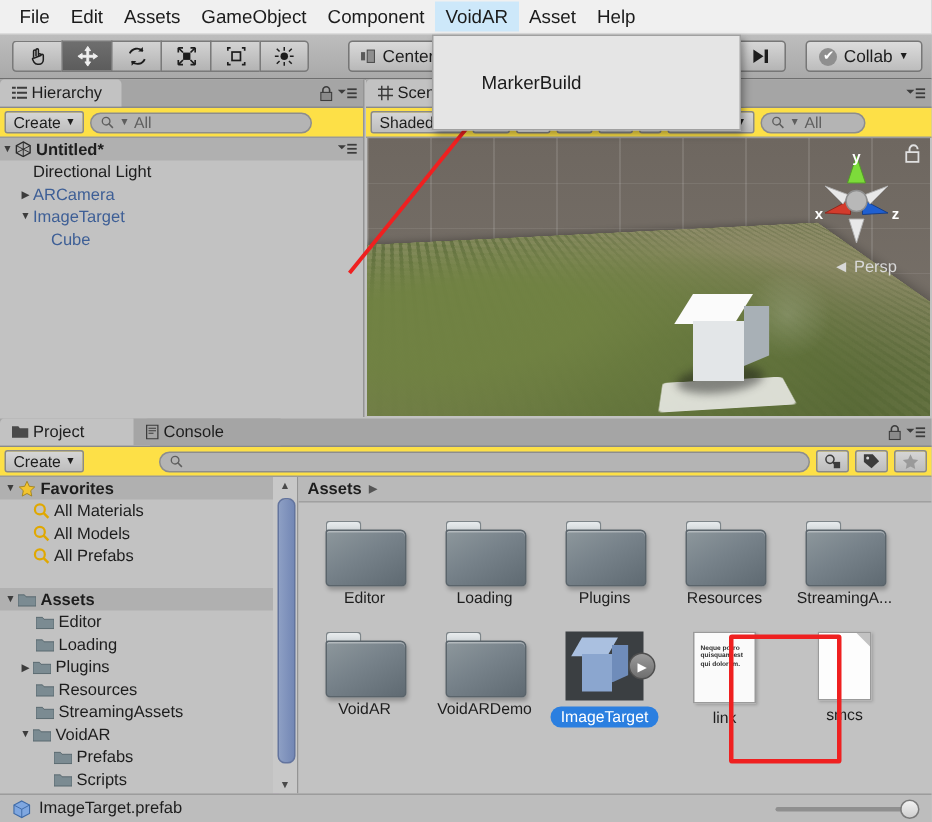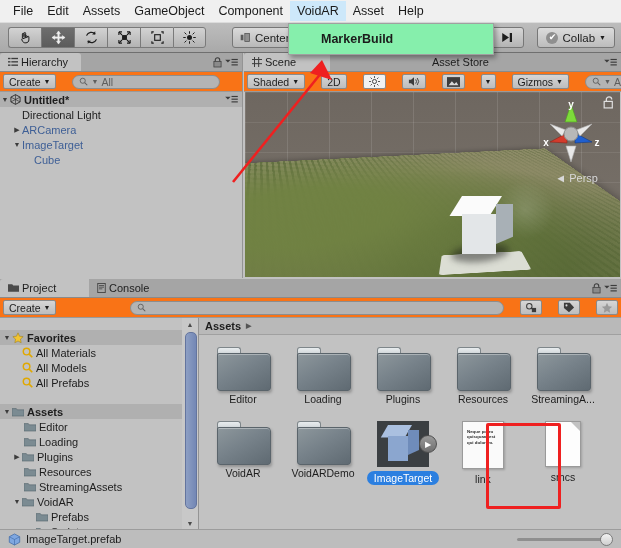--- a/index.html
+++ b/index.html
@@ -20,23 +20,23 @@
   }
   .menuitem{
     font-size:12.5px;color:#1b1b1b;padding:3px 7px;line-height:14px;
     white-space:nowrap;cursor:default;
   }
   .menuitem.active{background:#cde8fa;}
 
   
   .dropdown{
     position:absolute;left:288px;top:23px;width:204px;
-    background:#86efac;border:1px solid #a0a0a0;
+    background:#e5e5e5;border:1px solid #a0a0a0;
     box-shadow:2px 3px 5px rgba(0,0,0,.35);
-    z-index:60;padding:4px 0;font-weight:bold;
+    z-index:60;padding:20px 0;
   }
   .dd-item{
     font-size:12.5px;color:#1b1b1b;height:22px;line-height:22px;
     padding-left:32px;white-space:nowrap;cursor:default;
   }
   .dd-item.hl{background:#8ec9f0;}
 
   
   .toolbar{
     position:absolute;left:0;top:23px;width:621px;height:30px;
@@ -91,22 +91,22 @@
     border-bottom:1px solid #8a8a8a;
   }
   .tab{
     position:absolute;top:0;height:18px;box-sizing:border-box;
     display:flex;align-items:center;gap:3px;padding:0 8px;
     font-size:11px;color:#1d1d1d;white-space:nowrap;
   }
   .tab.active{background:#c2c2c2;border-radius:3px 3px 0 0;}
   .tab.inactive{background:#a5a5a5;}
   .subbar{
-    height:20px;background:#f97316;border-bottom:1px solid #9a9a9a;
-    display:flex;align-items:center;padding:0 3px;gap:16px;box-sizing:border-box;
+    height:20px;background:#fde047;border-bottom:1px solid #9a9a9a;
+    display:flex;align-items:center;padding:0 3px;gap:4px;box-sizing:border-box;
   }
   .minibtn{
     height:15px;box-sizing:border-box;padding:0 5px;
     background:linear-gradient(#d6d6d6,#bdbdbd);
     border:1px solid #8a8a8a;border-radius:2px;
     display:flex;align-items:center;gap:3px;
     font-size:10.5px;color:#1d1d1d;white-space:nowrap;
   }
   .searchbox{
     height:14px;box-sizing:border-box;flex:1;
@@ -169,21 +169,21 @@
   }
   .glow{position:absolute;left:250px;top:88px;width:60px;height:60px;border-radius:50%;
     background:radial-gradient(rgba(255,255,255,.16),transparent 70%);}
   .gizmo{position:absolute;right:14px;top:6px;width:70px;height:70px;}
   .persp{position:absolute;right:22px;top:80px;font-size:11px;color:#d8d8d8;}
   .unlock{position:absolute;right:6px;top:4px;}
 
   
   #project{left:0;top:279px;width:621px;height:269px;}
   .projtree{
-    position:absolute;left:0;top:51px;width:182px;bottom:19px;
+    position:absolute;left:0;top:39px;width:182px;bottom:19px;
     background:#c2c2c2;border-right:4px solid #d946ef;overflow:hidden;
   }
   .pscroll{
     position:absolute;left:182px;top:39px;width:16px;bottom:19px;
     background:#c8c8c8;border-right:1px solid #949494;
   }
   .pscroll .arrowbox{height:12px;display:flex;align-items:center;justify-content:center;
     font-size:7px;color:#4a4a4a;background:#c8c8c8;}
   .pscroll .thumb{
     position:absolute;left:3px;top:14px;width:10px;height:175px;border-radius:5px;

